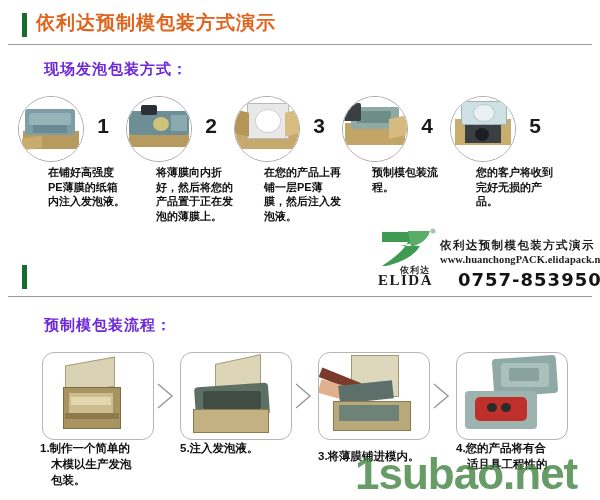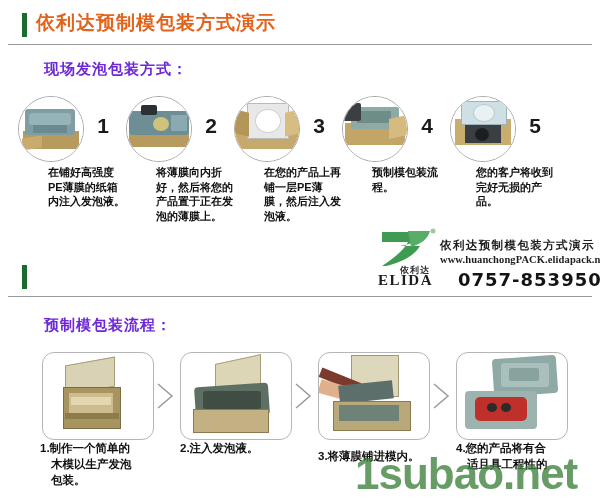--- a/index.html
+++ b/index.html
@@ -320,21 +320,21 @@
   </div>
 </div>
 
 <div class="flow-caption" style="left:40px; top:440px;">
   <span>1.制作一个简单的</span><br>
   <span class="ind">木模以生产发泡</span>
   <span class="ind">包装。</span>
 </div>
 
 <div class="flow-caption" style="left:180px; top:440px;">
-  <span>2.注入发泡液。</span>
+  <span>5.注入发泡液。</span>
 </div>
 
 <div class="flow-caption" style="left:318px; top:440px;margin-top:8px;">
   <span>3.将薄膜铺进模内。</span>
 </div>
 
 <div class="flow-caption" style="left:456px; top:440px;">
   <span>4.您的产品将有合</span><br>
   <span class="ind">适且具工程性的</span>
 </div>

